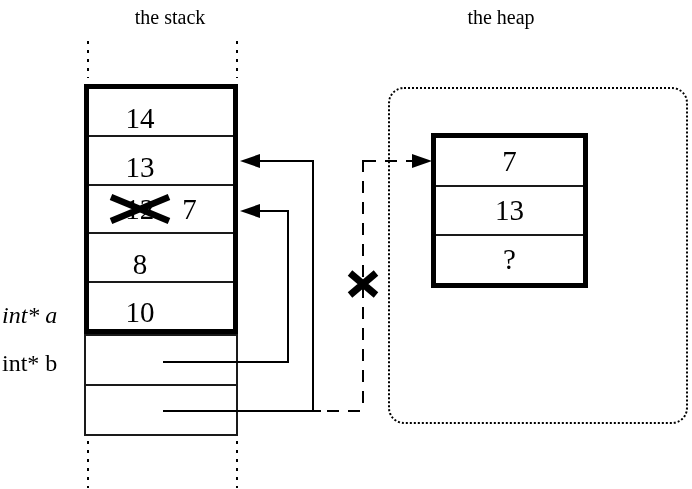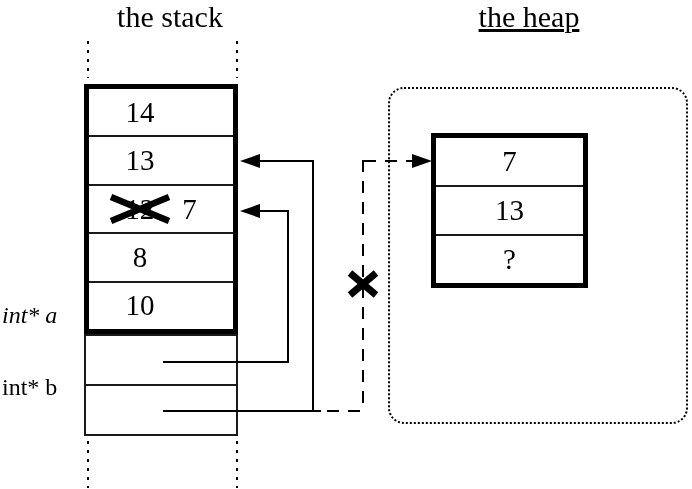--- a/index.html
+++ b/index.html
@@ -2,54 +2,54 @@
 <html><head>
 <meta charset="utf-8">
 <style>
   html,body{margin:0;padding:0;background:#fff;}
   .canvas{
     position:relative;width:692px;height:489px;background:#ffffff;
     font-family:"Liberation Serif","DejaVu Serif",serif;color:#000;
     overflow:hidden;
   }
   .title{position:absolute;top:1px;width:170px;text-align:center;
-    font-size:30px;line-height:32px;}
+    font-size:20px;line-height:32px;}
   .stack-title{left:85px;}
-  .heap-title{left:444px;text-decoration:underline;}
+  .heap-title{left:416px;}
 
   
   .vdot{position:absolute;width:2px;
     background:repeating-linear-gradient(180deg,#000 0 3px,transparent 3px 9px);}
   .g-tl{left:87px;top:41px;height:37px;}
   .g-tr{left:236px;top:41px;height:37px;}
   .g-bl{left:87px;top:441px;height:47px;}
   .g-br{left:236px;top:441px;height:47px;}
 
   
   .stack-box{position:absolute;left:84px;top:84px;width:154px;height:250px;
     border:5px solid #000;box-sizing:border-box;display:flex;flex-direction:column;}
   .srow{flex:1;display:flex;align-items:center;justify-content:center;
     border-bottom:2px solid #1a1a1a;font-size:29px;}
   .srow:last-child{border-bottom:none;}
-  .srow.offset{padding-right:42px;}
+  .srow.offset{padding-right:42px;align-items:flex-end;}
   .srow.crossed{gap:28px;padding-right:0;}
   .oldval{position:relative;display:inline-block;}
   .xmark{position:absolute;left:50%;top:50%;transform:translate(-50%,-50%);
     width:64px;height:34px;overflow:visible;}
 
   
   .sub-rows{position:absolute;left:84px;top:334px;width:154px;height:102px;
     border:2px solid #1a1a1a;box-sizing:border-box;display:flex;flex-direction:column;}
   .prow{flex:1;}
   .prow.first{border-bottom:2px solid #1a1a1a;}
 
   .plabel{position:absolute;left:2px;width:70px;height:26px;line-height:26px;
     font-size:24px;text-align:left;}
   .pl-a{top:302px;font-style:italic;}
-  .pl-b{top:350px;margin-top:24px;}
+  .pl-b{top:350px;}
   .pl-c{top:400px;}
 
   
   .heap-region{position:absolute;left:388px;top:87px;width:300px;height:337px;
     border:2.5px dotted #000;border-radius:16px;box-sizing:border-box;}
   
   .heap-box{position:absolute;left:431px;top:133px;width:157px;height:155px;
     border:5px solid #000;box-sizing:border-box;display:flex;flex-direction:column;}
   .hrow{flex:1;display:flex;align-items:center;justify-content:center;
     border-bottom:2px solid #1a1a1a;font-size:29px;}

